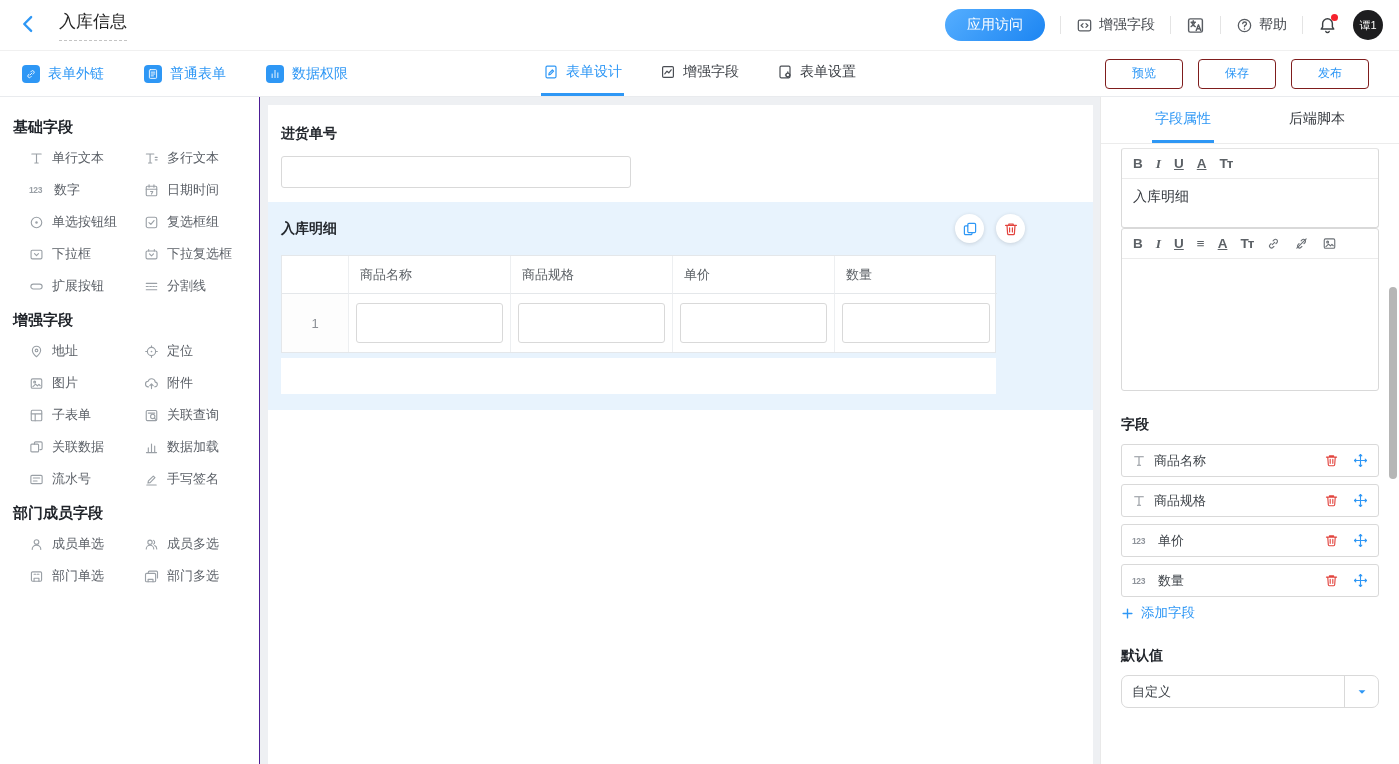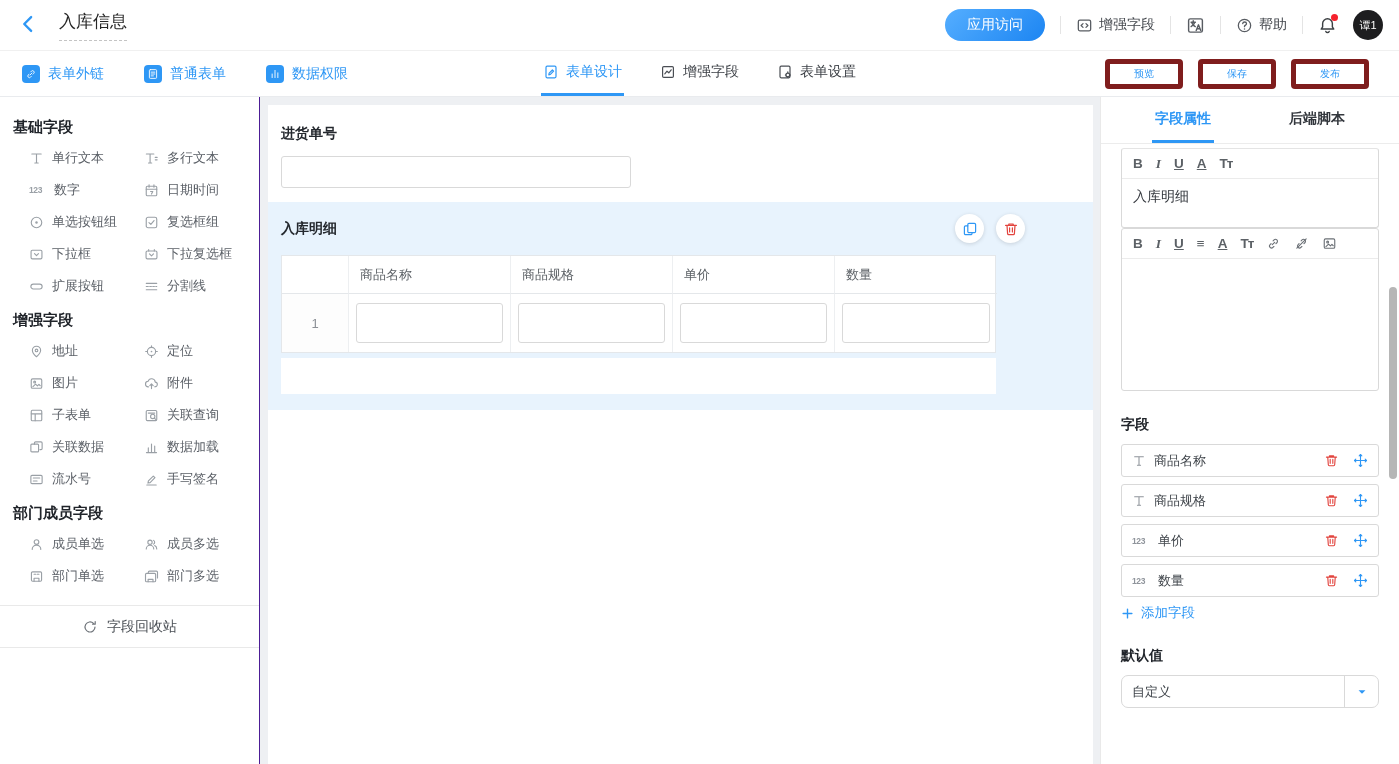--- a/index.html
+++ b/index.html
@@ -35,22 +35,22 @@
   .sq{width:18px;height:18px;border-radius:4px;background:#2e97f5;color:#fff;
       display:flex;align-items:center;justify-content:center;}
   .sq .ic{width:12px;height:12px;}
   .sb-tabs{height:100%;display:flex;align-items:stretch;gap:34px;}
   .tab{display:flex;align-items:center;gap:7px;font-size:14px;color:#3d4147;cursor:pointer;
        border-bottom:3px solid transparent;padding:0 2px;}
   .tab .ic{width:16px;height:16px;color:#4a4e54;}
   .tab.active{color:#2e97f5;border-bottom-color:#2e97f5;}
   .tab.active .ic{color:#2e97f5;}
   .sb-right{position:absolute;right:30px;top:0;height:100%;display:flex;align-items:center;gap:15px;}
-  .obtn{width:78px;height:30px;background:#fff;border:5px solid #7f1d1d;border-radius:4px;
-        color:#2e97f5;font-size:10px;cursor:pointer;font-family:inherit;}
+  .obtn{width:78px;height:30px;background:#fff;border:1px solid #7f1d1d;border-radius:4px;
+        color:#2e97f5;font-size:12px;cursor:pointer;font-family:inherit;}
 
   
   .body{display:flex;height:667px;}
 
   
   .sidebar{width:260px;background:#fff;border-right:1px solid #4c1d95;padding-top:12px;
            display:flex;flex-direction:column;overflow:hidden;}
   .sec-title{font-size:15px;font-weight:700;color:#20242a;margin:9px 0 5px 13px;}
   .pal-grid{display:grid;grid-template-columns:1fr 1fr;padding-left:29px;}
   .pal-item{display:flex;align-items:center;gap:8px;height:32px;font-size:13px;color:#5a5f66;cursor:grab;}
@@ -84,21 +84,21 @@
   .td{height:58px;display:flex;align-items:center;border-right:1px solid #edeff1;padding:0 7px;}
   .td:nth-child(5n){border-right:none;}
   .td-num{justify-content:center;color:#8c9096;font-size:13px;background:#fdfdfd;}
   .cell-input{width:100%;height:40px;border:1px solid #d9d9d9;border-radius:3px;background:#fff;
               font-family:inherit;font-size:13px;padding:0 8px;outline:none;}
   .sf-footer{width:715px;height:36px;background:#fff;margin-top:5px;}
 
   
   .panel{position:relative;width:299px;background:#fff;border-left:1px solid #e9e9e9;overflow:hidden;}
   .p-tabs{height:47px;display:flex;align-items:stretch;justify-content:center;gap:72px;
-          border-bottom:1px solid #ececec;font-weight:bold;}
+          border-bottom:1px solid #ececec;}
   .p-tab{display:flex;align-items:center;font-size:14px;color:#34383e;cursor:pointer;
          border-bottom:3px solid transparent;padding:0 3px;}
   .p-tab.active{color:#2e97f5;border-bottom-color:#2e97f5;}
   .p-body{padding:0 20px;}
   .editor{border:1px solid #d9d9d9;border-radius:3px;background:#fff;}
   .editor.first{margin-top:4px;border-top-color:#e4e4e4;}
   .ed-toolbar{height:30px;display:flex;align-items:center;gap:13px;padding:0 11px;
               border-bottom:1px solid #ebebeb;color:#5c6166;}
   .ed-btn{font-size:13.5px;color:#5c6166;cursor:pointer;line-height:1;font-weight:600;}
   .ed-btn.i{font-style:italic;font-family:"Liberation Serif","DejaVu Serif",serif;}
@@ -479,29 +479,20 @@
               <svg viewBox="0 0 16 16" fill="none" stroke="currentColor" stroke-width="1.2" stroke-linecap="round" stroke-linejoin="round" style="width:100%;height:100%">
                 <path d="M4.6 4.6V3.4a1.2 1.2 0 011.2-1.2h7.4a1.2 1.2 0 011.2 1.2v6.2"></path>
                 <rect x="1.6" y="4.6" width="10.8" height="9" rx="1.2"></rect>
                 <path d="M4.4 13.6v-2.6h5.2v2.6"></path>
               </svg>
             </span>
             <span>部门多选</span>
           </div>
       </div>
 
-      <div class="recycle">
-        <span class="ic">
-            <svg viewBox="0 0 16 16" fill="none" stroke="currentColor" stroke-width="1.2" stroke-linecap="round" stroke-linejoin="round" style="width:100%;height:100%">
-              <path d="M13 8a5 5 0 11-1.5-3.6"></path>
-              <path d="M13.2 2.6V5.2h-2.6"></path>
-            </svg>
-          </span>
-        <span>字段回收站</span>
-      </div>
     </aside>
 
     <main class="canvas">
       <div class="card">
         <div class="fieldblock">
           <div class="f-label">进货单号</div>
           <input class="f-input" value="" style="">
         </div>
 
         <div class="subform">

